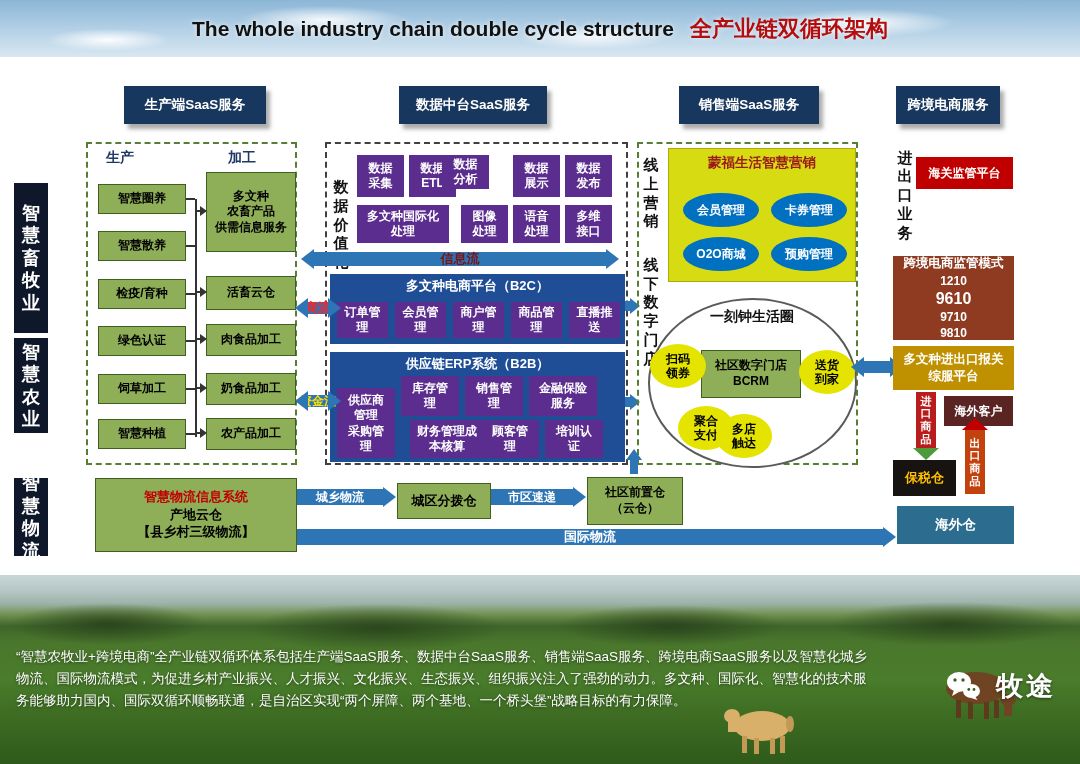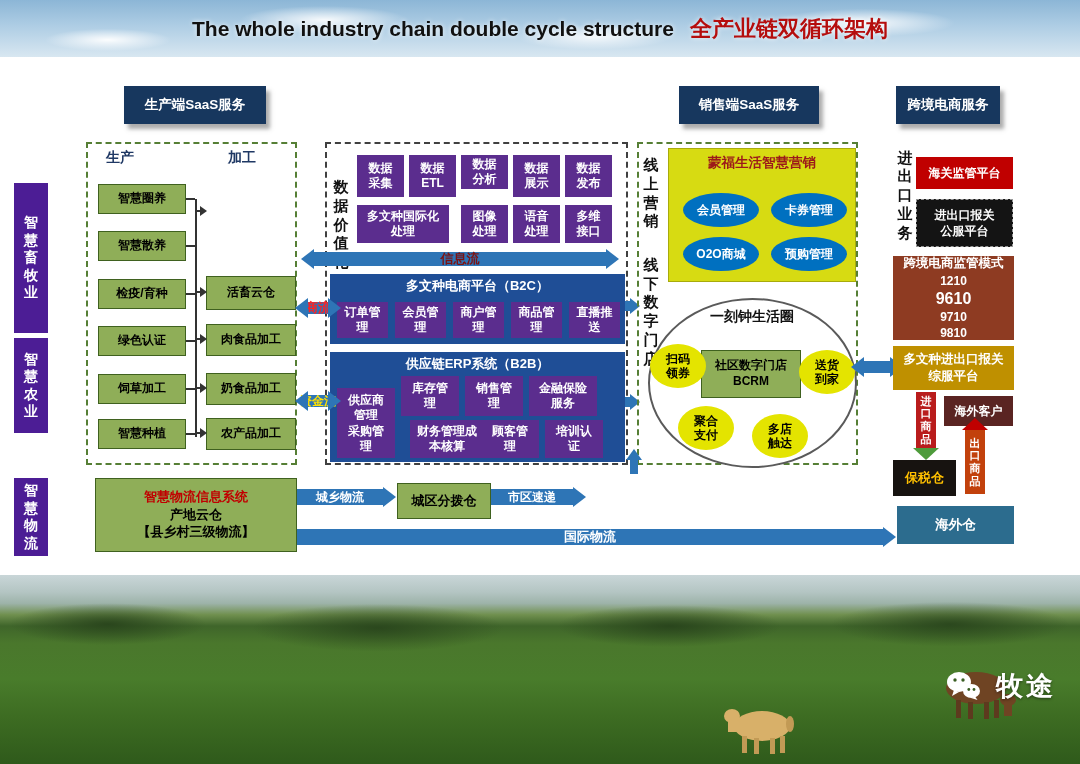--- a/index.html
+++ b/index.html
@@ -11,21 +11,21 @@
 .pre{white-space:pre-line}
 .sky{left:0;top:0;width:1080px;height:57px;background:
  radial-gradient(90px 16px at 10% 70%,rgba(255,255,255,.95),transparent 70%),
  radial-gradient(120px 20px at 30% 35%,rgba(255,255,255,.9),transparent 70%),
  radial-gradient(110px 18px at 55% 65%,rgba(255,255,255,.85),transparent 70%),
  radial-gradient(130px 20px at 80% 40%,rgba(255,255,255,.9),transparent 70%),
  linear-gradient(180deg,#8cb6d6 0%,#aecde4 45%,#d8e7f1 100%)}
 .title-en{font-size:21px;font-weight:bold;color:#111;text-shadow:0 0 5px rgba(255,255,255,.85)}
 .title-zh{font-size:22px;font-weight:bold;color:#b50d0d;margin-left:16px;text-shadow:0 0 5px rgba(255,255,255,.85)}
 .hdr{background:#17375E;color:#fff;font-weight:bold;font-size:13.5px;white-space:nowrap;box-shadow:4px 5px 4px rgba(90,90,90,.5)}
-.sidetag{background:#4c1d95;color:#fff;font-weight:bold;font-size:14px}
+.sidetag{background:#0f172a;color:#fff;font-weight:bold;font-size:18px}
 .vtxt{width:1.15em;line-height:1.25;text-align:center;word-break:break-all}
 .gbox{background:#8FAE58;border:1.5px solid #3F611F;color:#000;font-weight:bold;font-size:12px;line-height:1.3;padding:1px 3px}
 .pbox{background:#5B2D8E;color:#fff;font-weight:bold;font-size:12px;line-height:1.25;padding:1px 6px}
 .dash-green{border:2px dashed #567F35}
 .dash-dark{border:2px dashed #404040}
 .lbl{color:#1F3864;font-weight:bold;font-size:14px}
 .panel{background:#1F4E96}
 .ptitle{position:absolute;left:0;right:0;top:3px;color:#fff;font-weight:bold;font-size:13px;text-align:center}
 .harrow{background:#2E75B6}
 .alabel{color:#fff;font-weight:bold;font-size:12px;white-space:nowrap}
@@ -56,20 +56,21 @@
 <body>
 
 <div id="page">
 
   <div class="abs sky flex">
     <span class="title-en">The whole industry chain double cycle structure</span>
     <span class="title-zh">全产业链双循环架构</span>
   </div>
 
   <div class="abs hdr flex" style="left:124px;top:86px;width:142px;height:38px">生产端SaaS服务</div>
+  <div class="abs hdr flex" style="left:399px;top:86px;width:148px;height:38px">数据中台SaaS服务</div>
   <div class="abs hdr flex" style="left:679px;top:86px;width:140px;height:38px">销售端SaaS服务</div>
   <div class="abs hdr flex" style="left:896px;top:86px;width:104px;height:38px">跨境电商服务</div>
 
   <div class="abs sidetag flex" style="left:14px;top:183px;width:34px;height:150px">
     <div class="vtxt">智慧畜牧业</div>
   </div>
   <div class="abs sidetag flex" style="left:14px;top:338px;width:34px;height:95px">
     <div class="vtxt">智慧农业</div>
   </div>
   <div class="abs sidetag flex" style="left:14px;top:478px;width:34px;height:78px">
@@ -80,20 +81,23 @@
   <div class="abs lbl" style="left:106px;top:149px">生产</div>
   <div class="abs lbl" style="left:228px;top:149px">加工</div>
 
   <div class="abs gbox flex" style="left:98px;top:184px;width:88px;height:30px">智慧圈养</div>
   <div class="abs gbox flex" style="left:98px;top:231px;width:88px;height:30px">智慧散养</div>
   <div class="abs gbox flex" style="left:98px;top:279px;width:88px;height:30px">检疫/育种</div>
   <div class="abs gbox flex" style="left:98px;top:326px;width:88px;height:30px">绿色认证</div>
   <div class="abs gbox flex" style="left:98px;top:374px;width:88px;height:30px">饲草加工</div>
   <div class="abs gbox flex" style="left:98px;top:419px;width:88px;height:30px">智慧种植</div>
 
+  <div class="abs gbox flex pre" style="left:206px;top:172px;width:90px;height:80px">多文种
+农畜产品
+供需信息服务</div>
   <div class="abs gbox flex" style="left:206px;top:276px;width:90px;height:34px">活畜云仓</div>
   <div class="abs gbox flex" style="left:206px;top:324px;width:90px;height:32px">肉食品加工</div>
   <div class="abs gbox flex" style="left:206px;top:373px;width:90px;height:32px">奶食品加工</div>
   <div class="abs gbox flex" style="left:206px;top:418px;width:90px;height:32px">农产品加工</div>
 
   <div class="abs cline" style="left:195px;top:199px;width:2px;height:238px"></div>
   <div class="abs cline" style="left:186px;top:198px;width:9px;height:2px"></div>
   <div class="abs cline" style="left:186px;top:245px;width:9px;height:2px"></div>
   <div class="abs cline" style="left:186px;top:293px;width:9px;height:2px"></div>
   <div class="abs cline" style="left:186px;top:340px;width:9px;height:2px"></div>
@@ -111,21 +115,21 @@
     <div style="font-size:13px">【县乡村三级物流】</div>
   </div>
 
   <div class="abs dash-dark" style="left:325px;top:142px;width:303px;height:323px"></div>
   <div class="abs flex" style="left:330px;top:150px;width:22px;height:150px">
     <div class="vtxt" style="font-size:15px;font-weight:bold;color:#111">数据价值化</div>
   </div>
 
   <div class="abs pbox flex" style="left:357px;top:155px;width:47px;height:42px">数据采集</div>
   <div class="abs pbox flex" style="left:409px;top:155px;width:47px;height:42px">数据ETL</div>
-  <div class="abs pbox flex" style="left:461px;top:155px;width:47px;height:34px">数据分析</div>
+  <div class="abs pbox flex" style="left:442px;top:155px;width:47px;height:34px">数据分析</div>
   <div class="abs pbox flex" style="left:513px;top:155px;width:47px;height:42px">数据展示</div>
   <div class="abs pbox flex" style="left:565px;top:155px;width:47px;height:42px">数据发布</div>
 
   <div class="abs pbox flex" style="left:357px;top:205px;width:92px;height:38px">多文种国际化处理</div>
   <div class="abs pbox flex" style="left:461px;top:205px;width:47px;height:38px">图像处理</div>
   <div class="abs pbox flex" style="left:513px;top:205px;width:47px;height:38px">语音处理</div>
   <div class="abs pbox flex" style="left:565px;top:205px;width:47px;height:38px">多维接口</div>
 
   <div class="abs harrow flex tri-l tri-r flow-maroon" style="left:314px;top:252px;width:292px;height:14px">信息流</div>
 
@@ -173,32 +177,30 @@
     <div class="abs oval-b flex" style="left:102px;top:88px;width:76px;height:34px">预购管理</div>
   </div>
 
   <div class="abs ellipse" style="left:648px;top:298px;width:209px;height:170px"></div>
   <div class="abs" style="left:697px;top:308px;width:110px;text-align:center;font-weight:bold;font-size:14px;color:#111">一刻钟生活圈</div>
   <div class="abs gbox flex pre" style="left:701px;top:350px;width:100px;height:48px">社区数字门店
 BCRM</div>
   <div class="abs oval-y flex" style="left:650px;top:344px;width:56px;height:44px">扫码领券</div>
   <div class="abs oval-y flex" style="left:799px;top:350px;width:56px;height:44px">送货到家</div>
   <div class="abs oval-y flex" style="left:678px;top:406px;width:56px;height:44px">聚合支付</div>
-  <div class="abs oval-y flex" style="left:752px;top:414px;width:56px;height:44px">多店触达</div>
+  <div class="abs oval-y flex" style="left:716px;top:414px;width:56px;height:44px">多店触达</div>
 
   <div class="abs harrow vtri-up" style="left:630px;top:460px;width:8px;height:14px"></div>
 
   <div class="abs harrow tri-l tri-r" style="left:864px;top:361px;width:26px;height:12px"></div>
 
   <div class="abs flex" style="left:895px;top:148px;width:20px;height:95px">
     <div class="vtxt" style="font-size:15px;font-weight:bold;color:#111">进出口业务</div>
   </div>
   <div class="abs flex" style="left:916px;top:157px;width:97px;height:32px;background:#C00000;color:#fff;font-weight:bold;font-size:12px">海关监管平台</div>
-  <div class="abs flex pre" style="left:916px;top:199px;width:97px;height:48px;background:#141414;border:1.5px dashed #999;color:#fff;font-weight:bold;font-size:12px;line-height:1.35">进出口报关
-公服平台</div>
 
   <div class="abs flex col" style="left:893px;top:256px;width:121px;height:84px;background:#8E3B22;color:#fff">
     <div style="font-weight:bold;font-size:12.5px;margin-bottom:2px">跨境电商监管模式</div>
     <div style="font-weight:bold;font-size:12px;line-height:1.3">1210</div>
     <div style="font-weight:bold;font-size:16px;line-height:1.3">9610</div>
     <div style="font-weight:bold;font-size:12px;line-height:1.3">9710</div>
     <div style="font-weight:bold;font-size:12px;line-height:1.3">9810</div>
   </div>
 
   <div class="abs flex pre" style="left:893px;top:346px;width:121px;height:44px;background:#BF9000;color:#fff;font-weight:bold;font-size:12.5px;line-height:1.35">多文种进出口报关
@@ -211,20 +213,22 @@
   <div class="abs flex" style="left:893px;top:460px;width:63px;height:36px;background:#171310;color:#FFC000;font-weight:bold;font-size:13px">保税仓</div>
 
   <div class="abs flex rtri-up" style="left:965px;top:430px;width:20px;height:64px;background:#c2410c">
     <div class="vtxt" style="font-size:11px;color:#fff;font-weight:bold;line-height:1.15">出口商品</div>
   </div>
   <div class="abs flex" style="left:897px;top:506px;width:117px;height:38px;background:#2C6C8E;color:#fff;font-weight:bold;font-size:13.5px">海外仓</div>
 
   <div class="abs harrow flex tri-r alabel" style="left:297px;top:489px;width:86px;height:16px">城乡物流</div>
   <div class="abs gbox flex" style="left:397px;top:483px;width:94px;height:36px;font-size:13px">城区分拨仓</div>
   <div class="abs harrow flex tri-r alabel" style="left:491px;top:489px;width:82px;height:16px">市区速递</div>
+  <div class="abs gbox flex pre" style="left:587px;top:477px;width:96px;height:48px">社区前置仓
+（云仓）</div>
   <div class="abs harrow flex tri-r alabel" style="left:297px;top:529px;width:586px;height:16px;font-size:13px">国际物流</div>
 
   <div class="abs photo"></div>
 
   <svg class="abs" style="left:712px;top:698px" width="92" height="58" viewBox="0 0 92 58">
     <ellipse cx="50" cy="28" rx="28" ry="15" fill="#d8b069"></ellipse>
     <rect x="30" y="38" width="5" height="17" fill="#c29a55"></rect>
     <rect x="42" y="40" width="5" height="16" fill="#c29a55"></rect>
     <rect x="58" y="40" width="5" height="16" fill="#c29a55"></rect>
     <rect x="68" y="38" width="5" height="17" fill="#c29a55"></rect>
@@ -235,20 +239,21 @@
   <svg class="abs" style="left:928px;top:662px" width="100" height="60" viewBox="0 0 100 60">
     <ellipse cx="48" cy="26" rx="30" ry="16" fill="#6f4423"></ellipse>
     <rect x="28" y="38" width="5" height="18" fill="#5d3a1e"></rect>
     <rect x="40" y="40" width="5" height="17" fill="#5d3a1e"></rect>
     <rect x="56" y="40" width="5" height="17" fill="#5d3a1e"></rect>
     <rect x="66" y="38" width="5" height="18" fill="#5d3a1e"></rect>
     <ellipse cx="80" cy="38" rx="8" ry="6" fill="#6f4423"></ellipse>
     <rect x="76" y="42" width="8" height="12" fill="#6f4423"></rect>
   </svg>
 
+  <p class="abs desc" style="left:16px;top:646px;width:858px">“智慧农牧业+跨境电商”全产业链双循环体系包括生产端SaaS服务、数据中台SaaS服务、销售端SaaS服务、跨境电商SaaS服务以及智慧化城乡物流、国际物流模式，为促进乡村产业振兴、人才振兴、文化振兴、生态振兴、组织振兴注入了强劲的动力。多文种、国际化、智慧化的技术服务能够助力国内、国际双循环顺畅联通，是自治区实现“两个屏障、两个基地、一个桥头堡”战略目标的有力保障。</p>
 
   <div class="abs flex" style="right:24px;top:668px;gap:16px;z-index:5">
     <svg width="34" height="30" viewBox="0 0 34 30">
       <ellipse cx="13" cy="11" rx="12" ry="10" fill="#fff"></ellipse>
       <path d="M8 19 L6 25 L13 21 Z" fill="#fff"></path>
       <circle cx="9" cy="9" r="1.7" fill="#3a5f23"></circle>
       <circle cx="17" cy="9" r="1.7" fill="#3a5f23"></circle>
       <ellipse cx="25.5" cy="20" rx="8.5" ry="7" fill="#fff"></ellipse>
       <path d="M29 25.5 L31.5 29 L25 27 Z" fill="#fff"></path>
       <circle cx="22.8" cy="18.5" r="1.4" fill="#3a5f23"></circle>

